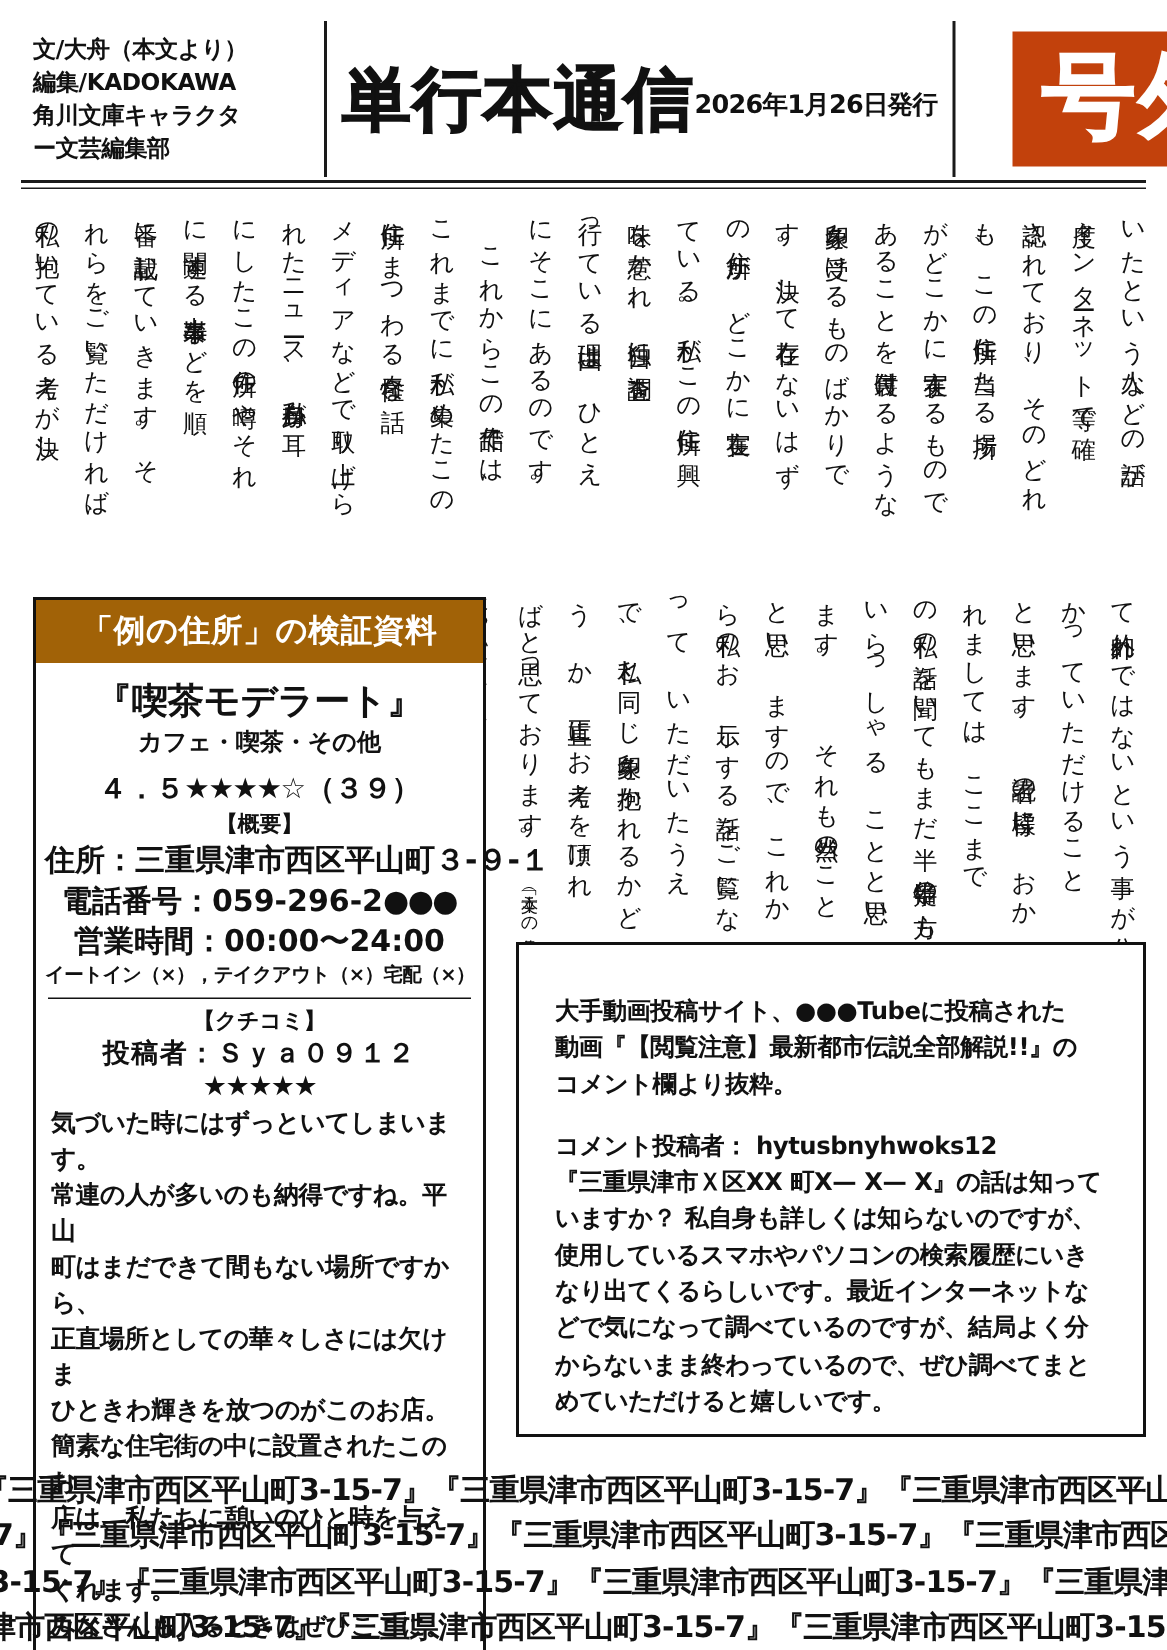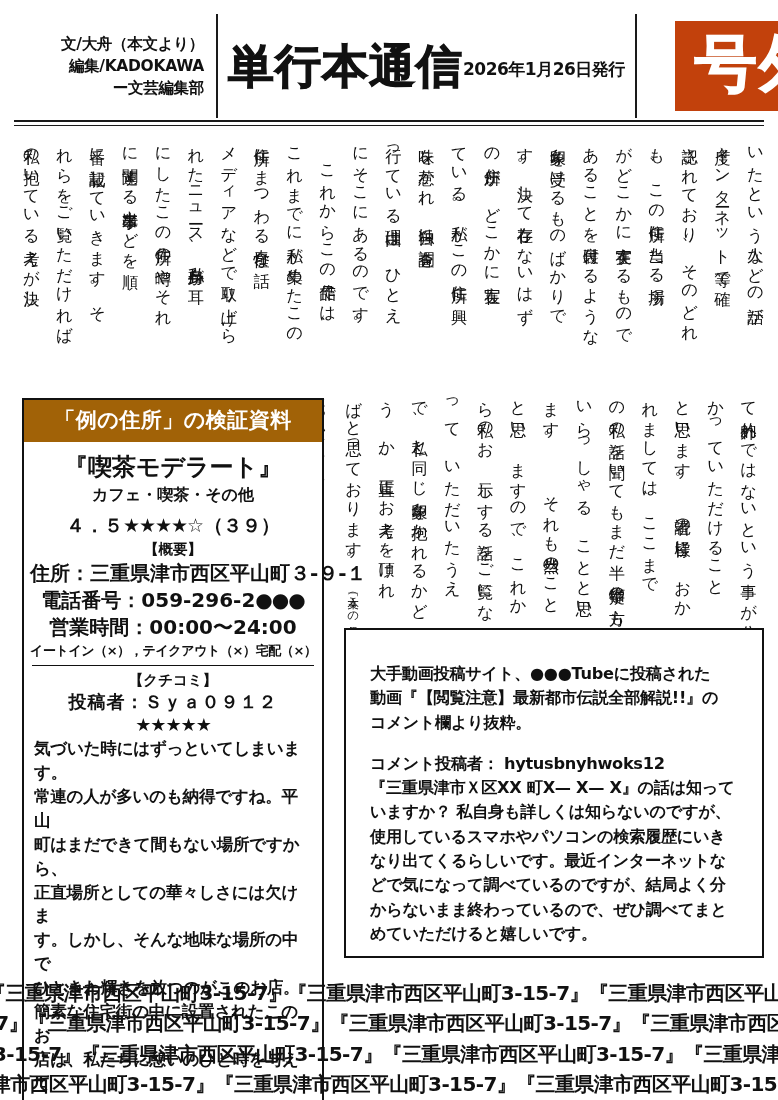--- a/index.html
+++ b/index.html
@@ -17,21 +17,20 @@
     position: relative;
   }
 
   
   .masthead {
     display: flex;
     align-items: stretch;
     height: 118px;
     padding: 14px 16px 0 22px;
     box-sizing: border-box;
-    text-align: right;
   }
   .mast-credits {
     flex: 0 0 182px;
     display: flex;
     flex-direction: column;
     justify-content: center;
     padding-right: 12px;
     border-right: 2px solid #1a1a1a;
   }
   .mast-credits div {
@@ -227,20 +226,21 @@
   .address-band .band-row.r4 { margin-left: -48px; }
 </style>
 </head>
 <body>
 
 <div class="masthead">
 
   <div class="mast-credits">
     <div>文/大舟（本文より）</div>
     <div>編集/KADOKAWA</div>
+    <div>角川文庫キャラクタ</div>
     <div>ー文芸編集部</div>
   </div>
 
   <div class="mast-center">
     <div class="mast-title">単行本通信</div>
     <div class="mast-date">2026年1月26日発行</div>
   </div>
 
   <div class="mast-badge-wrap">
     <div class="mast-badge" style="background: #c2410c;">号外</div>
@@ -333,21 +333,20 @@
       <span>投稿者：</span><span>Ｓｙａ０９１２</span>
     </div>
 
     <div class="review-stars">★★★★★</div>
 
     <div class="review-body">
       <div>気づいた時にはずっといてしまいます。</div>
       <div>常連の人が多いのも納得ですね。平山</div>
       <div>町はまだできて間もない場所ですから、</div>
       <div>正直場所としての華々しさには欠けま</div>
-      <div>す。しかし、そんな地味な場所の中で</div>
       <div>ひときわ輝きを放つのがこのお店。</div>
       <div>簡素な住宅街の中に設置されたこのお</div>
       <div>店は、私たちに憩いのひと時を与えて</div>
       <div>くれます。</div>
       <div>みなさんも入るときはぜひここに。</div>
     </div>
 
   </div>
 </div>
 

